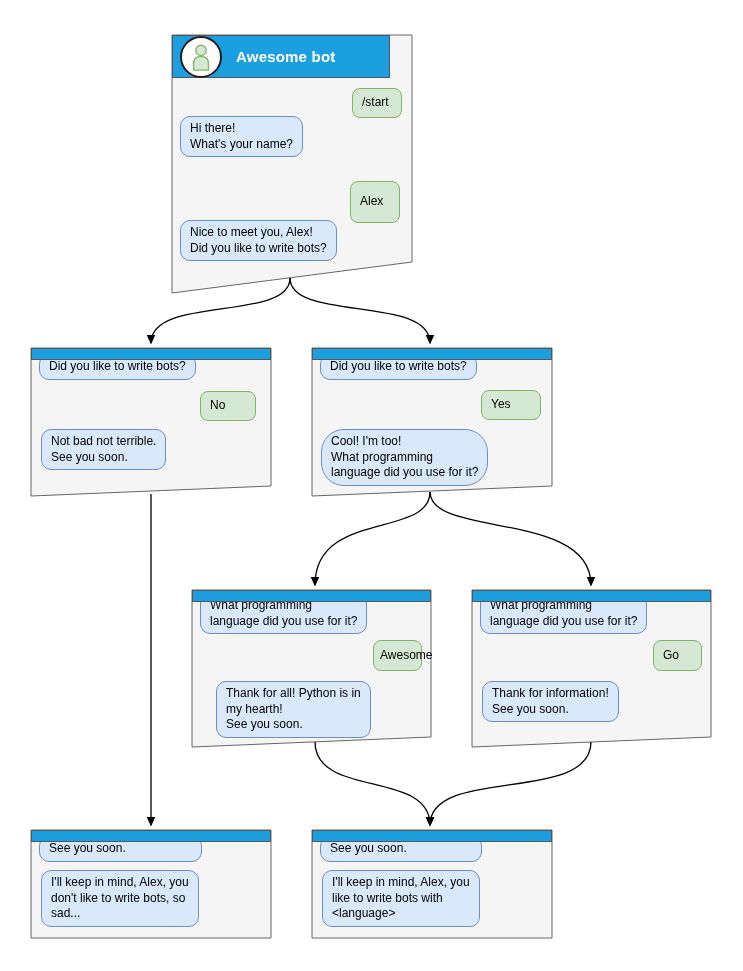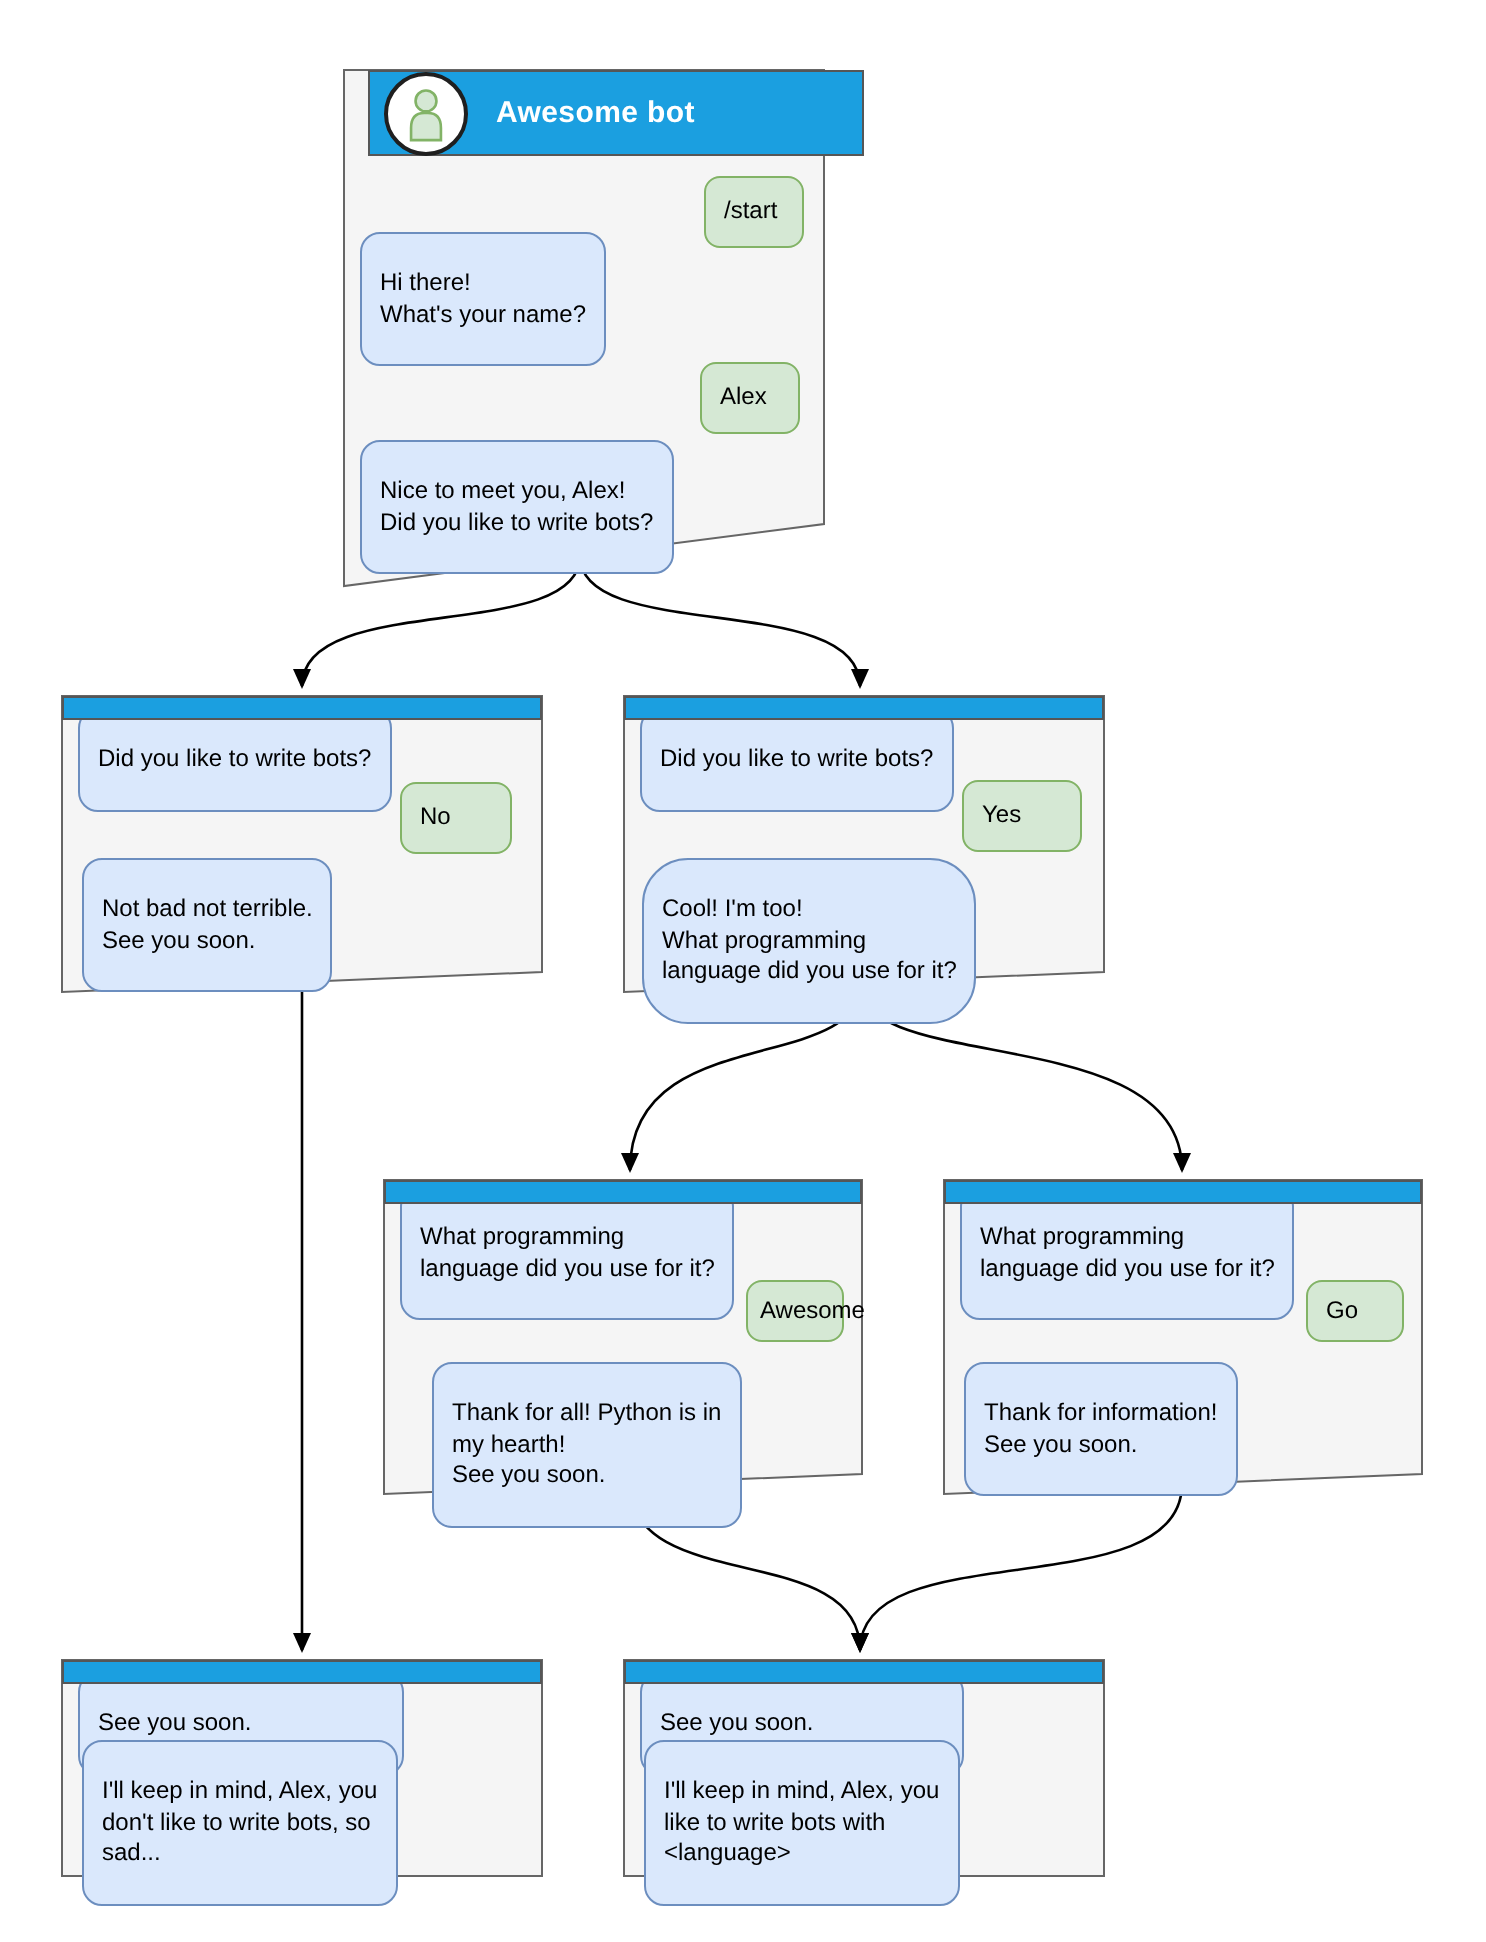--- a/index.html
+++ b/index.html
@@ -34,21 +34,21 @@
   }
   .bubble{
     position:absolute;
     box-sizing:border-box;
     z-index:1;
     font-size:12px;
     line-height:15.5px;
     color:#000000;
     white-space:pre;
     border-radius:10px;
-    padding:17px 9px;
+    padding:4px 9px;
   }
   .bot{
     background:#dae8fc;
     border:1px solid #6c8ebf;
   }
   .user{
     background:#d5e8d4;
     border:1px solid #82b366;
     border-radius:8px;
     display:flex;align-items:center;
@@ -79,33 +79,33 @@
       <path d="M290,278 C290,322 151,295 151,343" marker-end="url(#arr)"></path>
       <path d="M290,278 C290,322 430,295 430,343" marker-end="url(#arr)"></path>
       <path d="M430,492 C430,538 315,510 315,585" marker-end="url(#arr)"></path>
       <path d="M430,492 C430,538 591,510 591,585" marker-end="url(#arr)"></path>
       <path d="M151,494 L151,825" marker-end="url(#arr)"></path>
       <path d="M315,742 C315,798 430,770 430,825" marker-end="url(#arr)"></path>
       <path d="M591,742 C591,804 430,766 430,825" marker-end="url(#arr)"></path>
     </g>
   </svg>
 
-  <div class="hdr hdr-main" style="left:184px;top:35px;width:248px;height:43px;">
+  <div class="hdr hdr-main" style="left:172px;top:35px;width:218px;height:43px;">
     <div class="avatar">
       <svg width="28" height="30" viewBox="0 0 30 32">
         <circle cx="15" cy="9" r="5.6" fill="#d5e8d4" stroke="#82b366" stroke-width="1.4"></circle>
         <path d="M7,30 L7,23.5 Q7,15.5 14,15.5 L16,15.5 Q23,15.5 23,23.5 L23,30 Z" fill="#d5e8d4" stroke="#82b366" stroke-width="1.4"></path>
       </svg>
     </div>
     <span class="title">Awesome bot</span>
   </div>
   <div class="bubble user" style="left:352px;top:88px;width:50px;height:30px;">/start</div>
   <div class="bubble bot" style="left:180px;top:116px;">Hi there!
 What's your name?</div>
-  <div class="bubble user" style="left:350px;top:181px;width:50px;height:16px;">Alex</div>
+  <div class="bubble user" style="left:350px;top:181px;width:50px;height:42px;">Alex</div>
   <div class="bubble bot" style="left:180px;top:220px;">Nice to meet you, Alex!
 Did you like to write bots?</div>
 
   <div class="hdr" style="left:31px;top:348px;width:240px;height:12px;"></div>
   <div class="bubble bot" style="left:39px;top:354px;">Did you like to write bots?</div>
   <div class="bubble user" style="left:200px;top:391px;width:56px;height:30px;">No</div>
   <div class="bubble bot" style="left:41px;top:429px;">Not bad not terrible.
 See you soon.</div>
 
   <div class="hdr" style="left:312px;top:348px;width:240px;height:12px;"></div>

